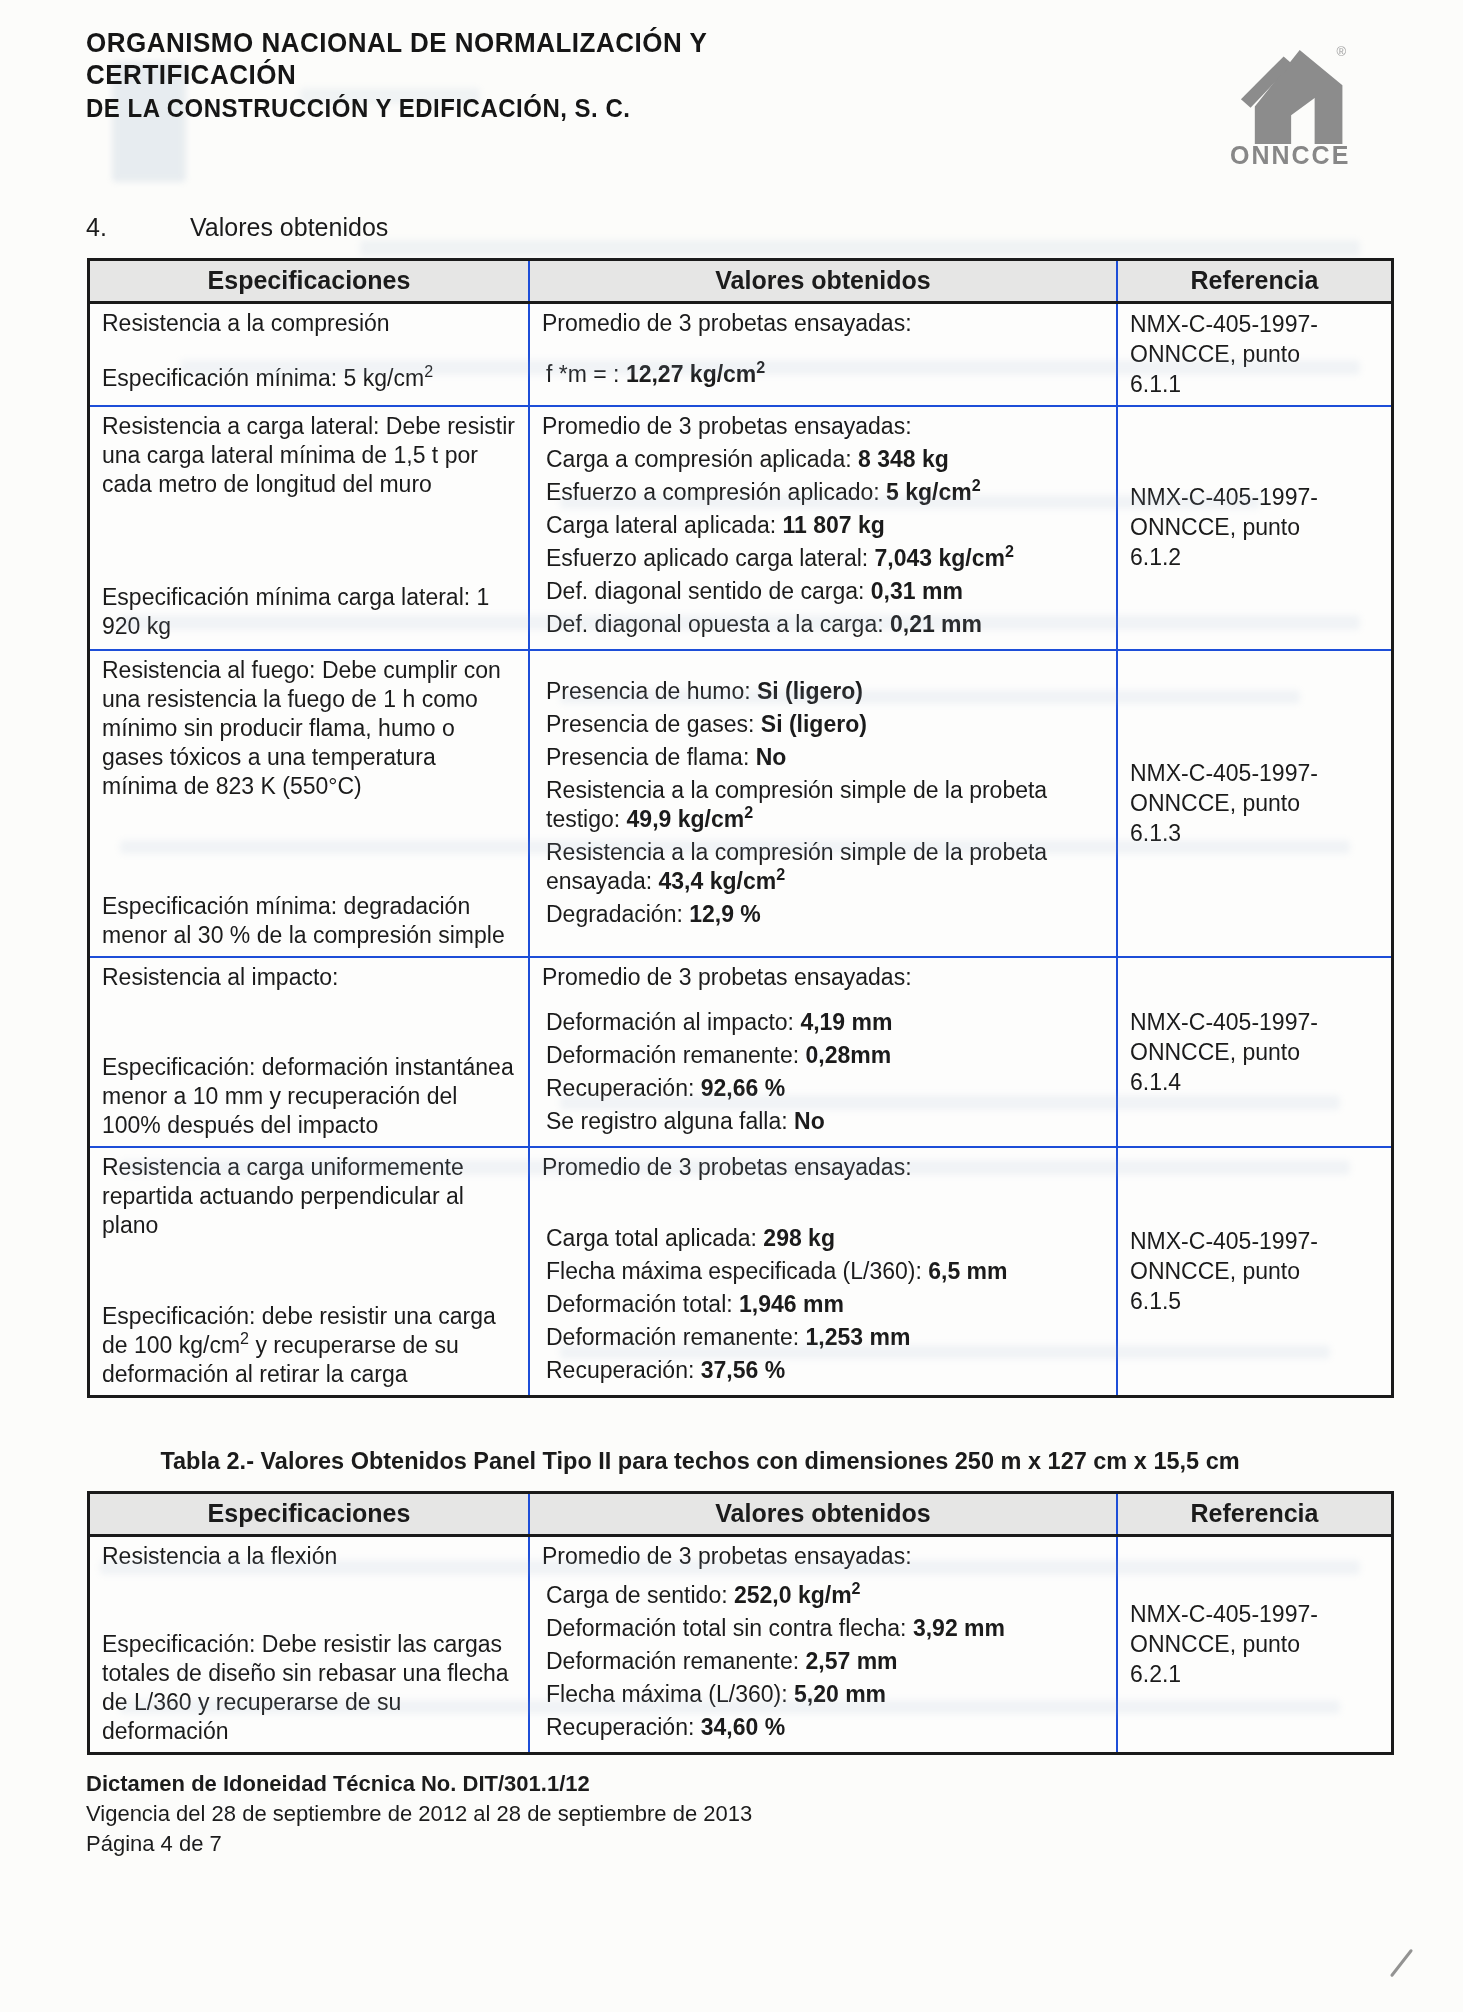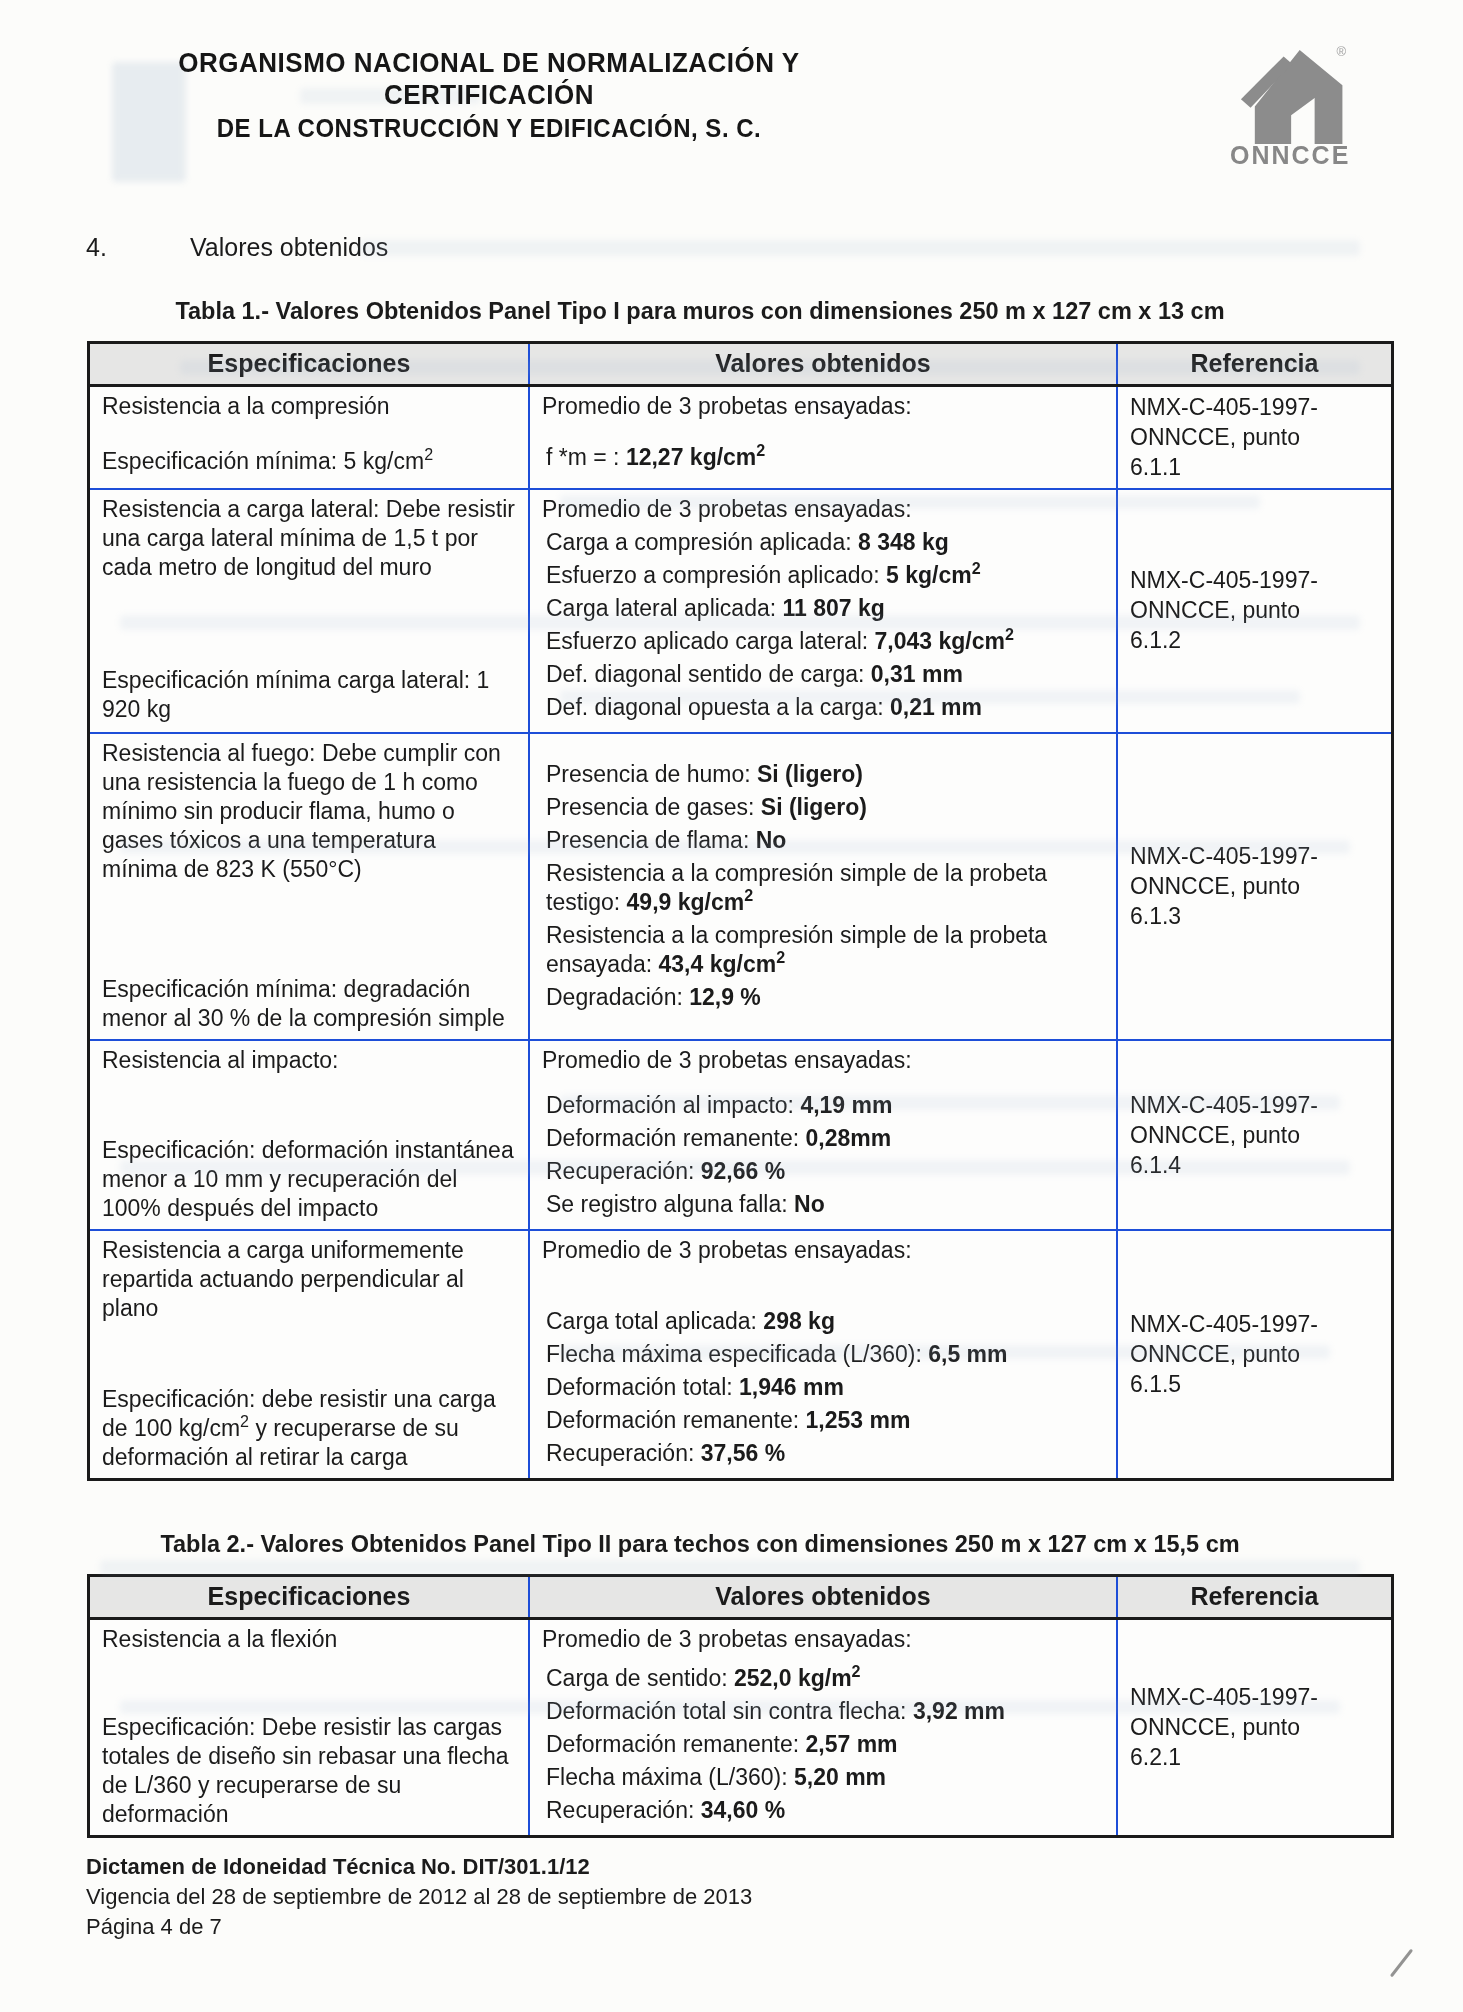--- a/index.html
+++ b/index.html
@@ -9,21 +9,21 @@
     font-family:"Liberation Sans",sans-serif;
   }
   .page{position:relative;width:100%;height:100%;}
 
   
   .bleed{position:absolute;background:#9fb4cd;opacity:.13;filter:blur(3px);border-radius:4px;pointer-events:none;}
   .bleed-logo{left:112px;top:62px;width:74px;height:120px;opacity:.18;background:#8fa8c4;}
   .pen-mark{position:absolute;left:1400px;top:1946px;width:3px;height:34px;background:#5a5a5a;opacity:.65;transform:rotate(38deg);border-radius:2px;}
 
   
-  .org-title{padding-top:48px;margin-left:86px;width:806px;text-align:center;font-weight:bold;color:#161616;}
+  .org-title{padding-top:28px;margin-left:86px;width:806px;font-weight:bold;color:#161616;}
   .org-line1{font-size:26px;letter-spacing:.5px;transform:scaleY(1.06);}
   .org-line2{font-size:24px;letter-spacing:.5px;margin-top:5px;transform:scaleY(1.06);}
 
   .logo{position:absolute;left:1230px;top:50px;width:118px;text-align:center;}
   .logo svg{display:block;margin:0 auto;}
   .logo-text{font-weight:bold;color:#878787;font-size:25px;letter-spacing:2px;margin-top:-3px;transform:scaleY(1.05);}
   .logo-reg{position:absolute;top:-6px;right:2px;font-size:13px;color:#a0a0a0;}
 
   
   .section-heading{margin:90px 0 0 86px;font-size:25px;font-weight:normal;}
@@ -92,21 +92,20 @@
       <div class="logo-text">ONNCCE</div>
     </div>
   </header>
 
   <div class="section-heading">
     <span class="section-num">4.</span><span>Valores obtenidos</span>
   </div>
 
 
   <div class="table-block">
-    <div class="table-caption">Tabla 1.- Valores Obtenidos Panel Tipo I para muros con dimensiones 250 m x 127 cm x 13 cm</div>
     <table class="data-table">
         <tbody>
           <tr>
             <th class="c0">Especificaciones</th>
             <th class="c1">Valores obtenidos</th>
             <th class="c2">Referencia</th>
           </tr>
           <tr>
             <td class="c0">
               <div class="cellflex" style="min-height:95px">

